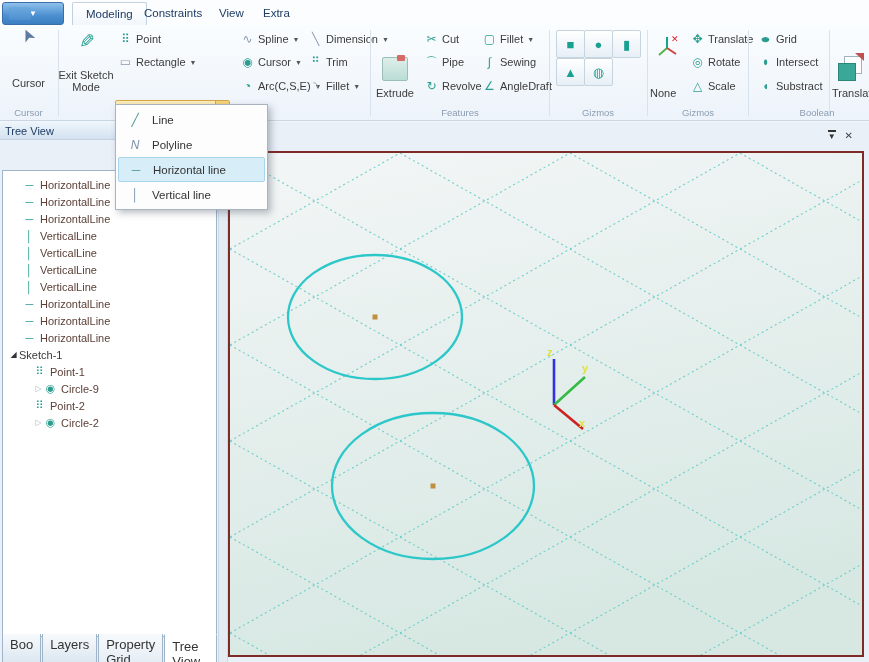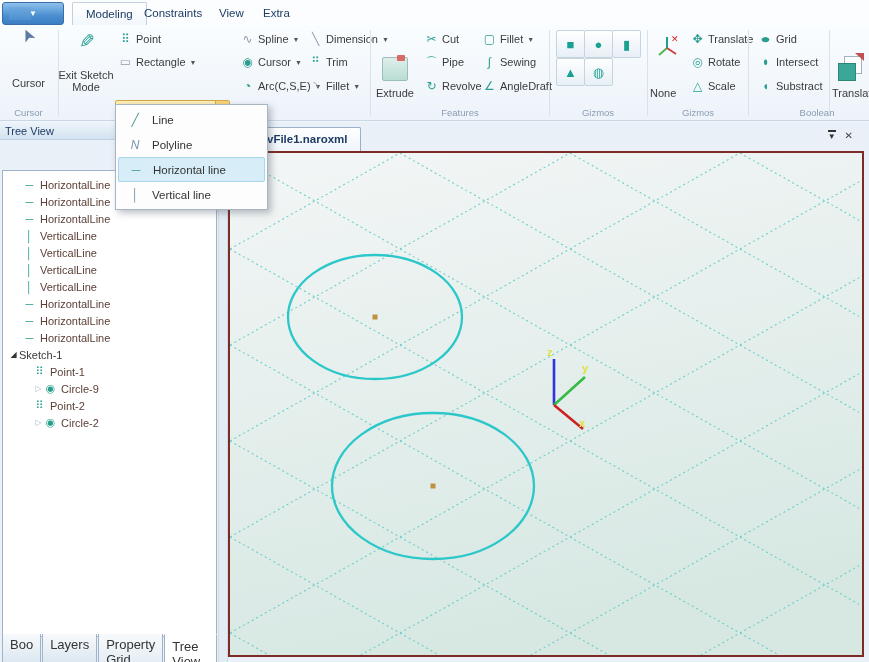--- a/index.html
+++ b/index.html
@@ -318,21 +318,20 @@
         <span class="btab">Boo</span>
         <span class="btab">Layers</span>
         <span class="btab">Property Grid</span>
         <span class="btab active">Tree View</span>
       </div>
   </div>
 
   <div class="splitter"></div>
 
   <div class="docarea">
-    <div class="doctab">vFile1.naroxml</div>
     <div class="tbicons">
       <span class="tabmenu-ic">▼</span>
       <span class="close-ic">✕</span>
     </div>
     <div class="canvaswrap">
       <div id="canvas-host" style="width:632px;height:502px;"><svg width="632" height="502" viewBox="0 0 632 502">
 <defs>
   <linearGradient id="cg" x1="0" y1="0" x2="0.25" y2="1">
     <stop offset="0" stop-color="#f3f6f6"></stop>
                 <stop offset="1" stop-color="#d7e8e3"></stop>

